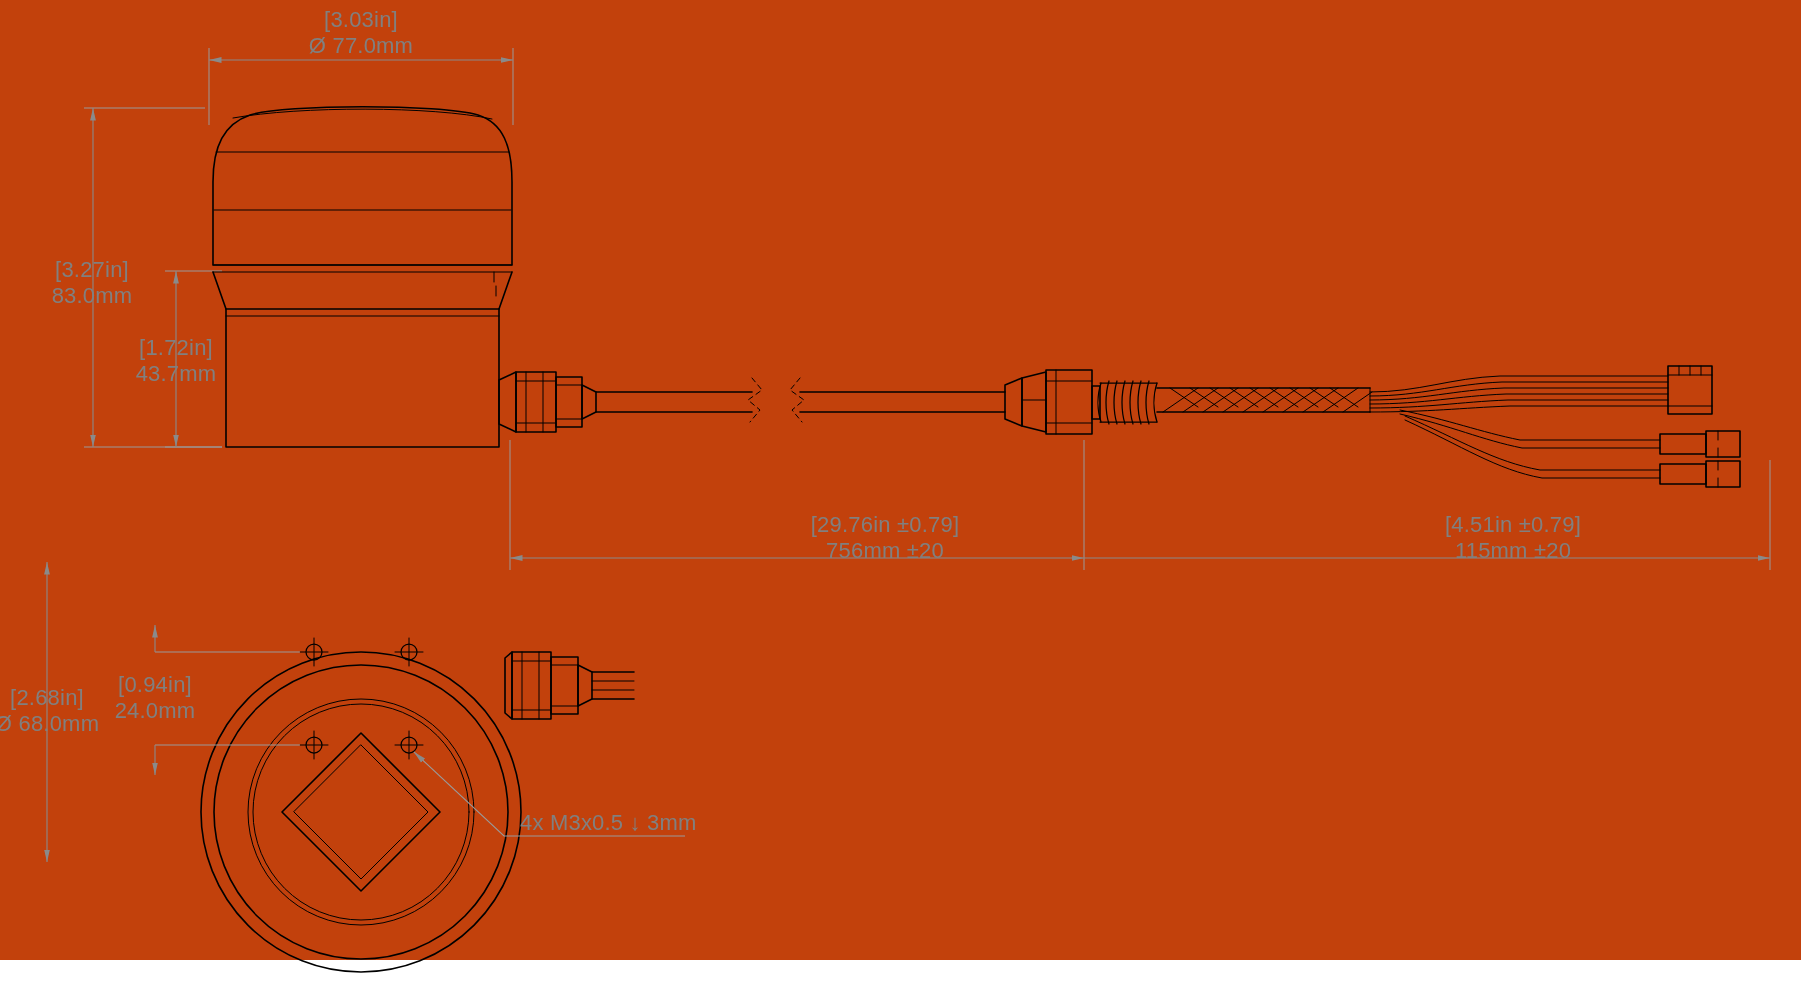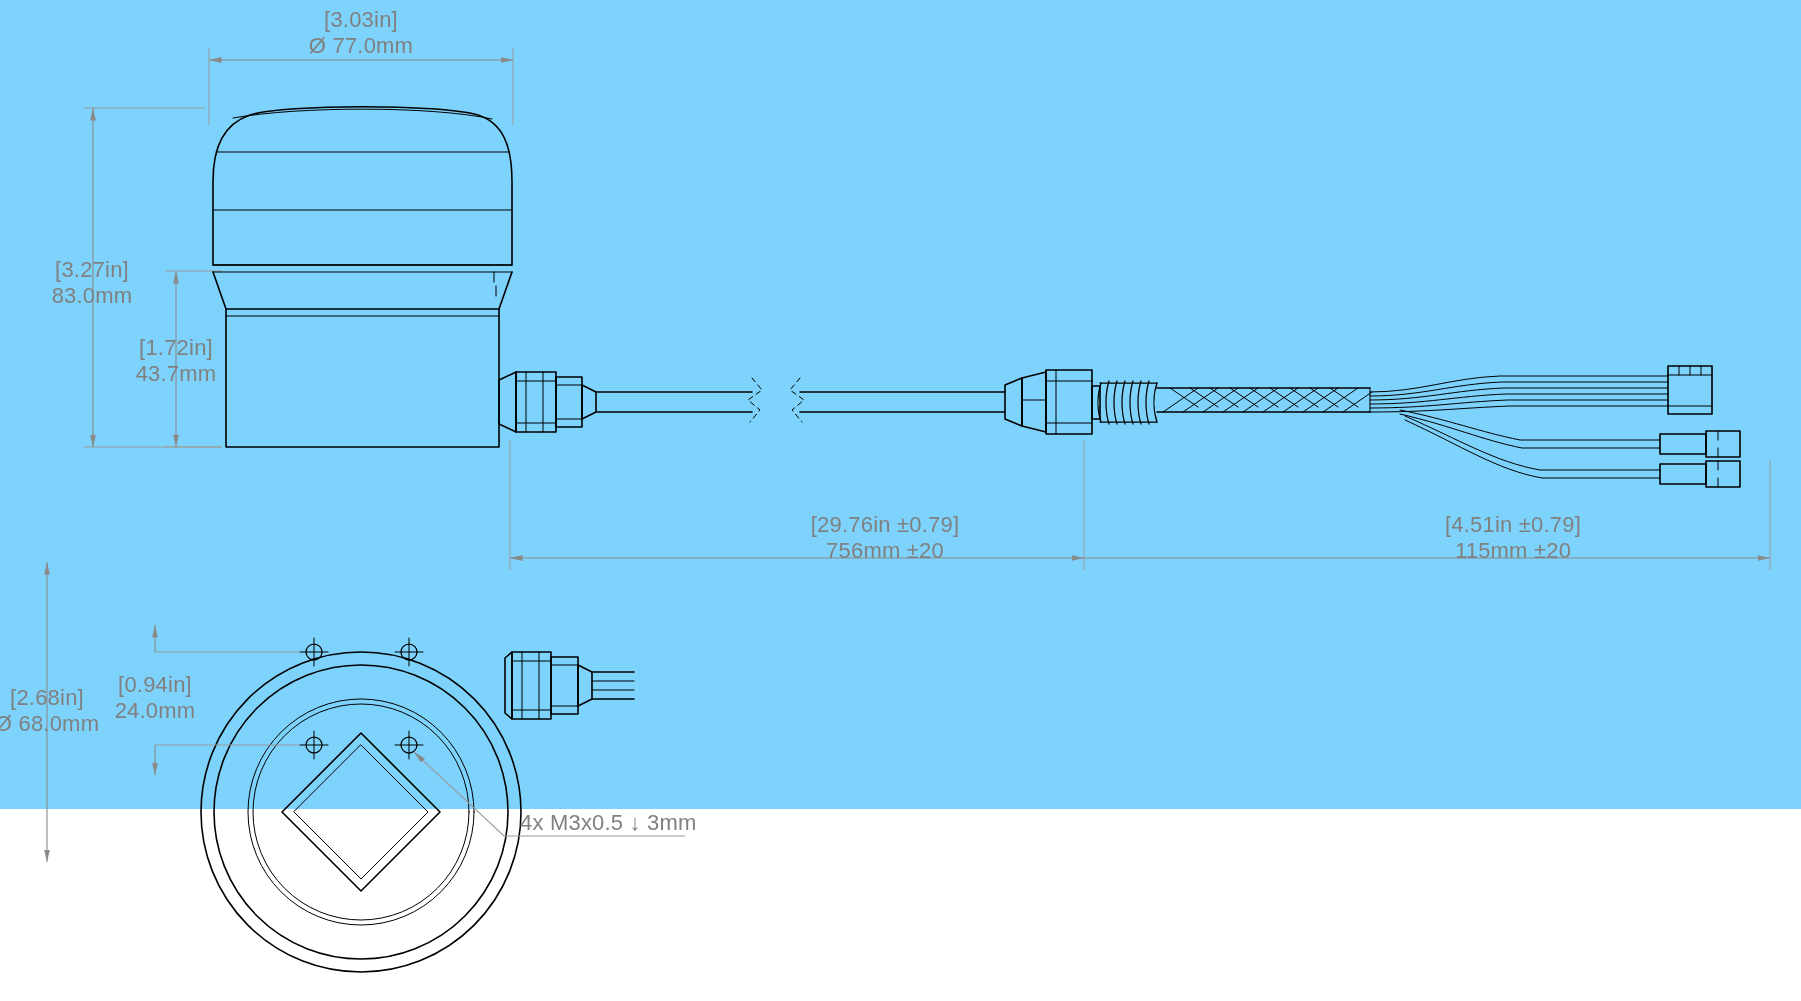--- a/index.html
+++ b/index.html
@@ -10,22 +10,22 @@
   }
   body {
     width: 1801px;
     height: 1001px;
     font-family: "Liberation Sans", sans-serif;
     overflow: hidden;
   }
   #drawing-root {
     position: relative;
     width: 1801px;
-    height: 809px;
-    background: #7dd3fc;
+    height: 960px;
+    background: #c2410c;
   }
   svg#cad {
     display: block;
     width: 1801px;
     height: 1001px;
   }
   .obj {
     fill: none;
     stroke: #000000;
     stroke-width: 1.6;

